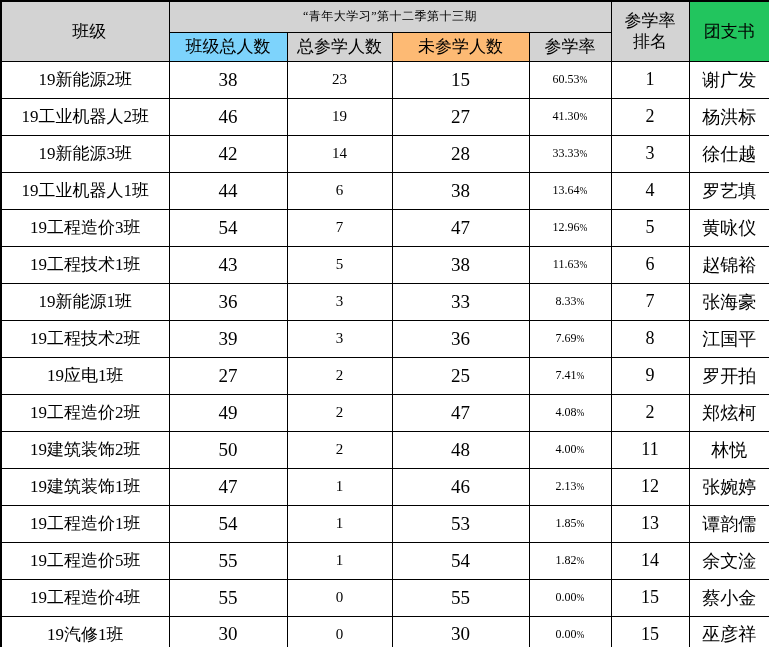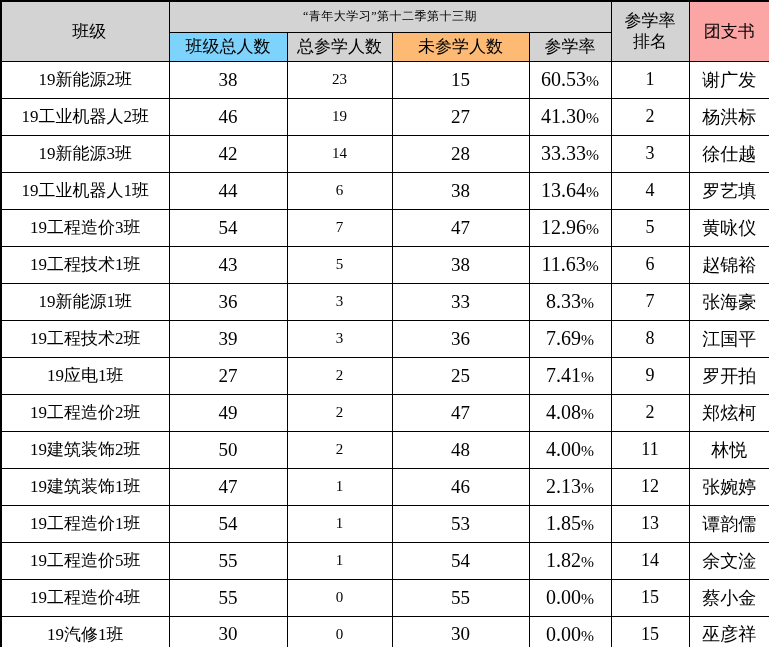--- a/index.html
+++ b/index.html
@@ -33,21 +33,21 @@
   thead tr.hrow1 { height: 31px; }
   thead tr.hrow2 { height: 29px; }
   thead th { font-size: 17px; }
   .h-title { font-size: 12px; letter-spacing: 0.5px; }
   .h-rank div { line-height: 1.25; }
   tbody tr { height: 37px; padding-left: 44px; }
   td.c0 { font-size: 17px; }
   td.c1 { font-size: 19px; }
   td.c2 { font-size: 15px; }
   td.c3 { font-size: 19px; }
-  td.c4 { font-size: 20px; }
+  td.c4 { font-size: 12px; }
   td.c5 { font-size: 18px; }
   td.c6 { font-size: 18px; }
   .pct { font-size: 0.78em; }
 </style>
 </head>
 <body>
 
 <table class="stat-table">
   <colgroup>
     <col style="width:168px">
@@ -59,21 +59,21 @@
     <col style="width:81px">
   </colgroup>
   <thead>
     <tr class="hrow1">
       <th rowspan="2" class="h-class" style="background: rgb(211, 211, 211); padding-left: 8px;">班级</th>
       <th colspan="4" class="h-title" style="background: rgb(211, 211, 211);">“青年大学习”第十二季第十三期</th>
       <th rowspan="2" class="h-rank" style="background: rgb(211, 211, 211);">
         <div>参学率</div>
         <div>排名</div>
       </th>
-      <th rowspan="2" class="h-secretary" style="background: #fca5a5;">团支书</th>
+      <th rowspan="2" class="h-secretary" style="background: #22c55e;">团支书</th>
     </tr>
     <tr class="hrow2">
       <th style="background: #7dd3fc;">班级总人数</th>
       <th style="background: rgb(211, 211, 211);">总参学人数</th>
       <th style="background: #fdba74;">未参学人数</th>
       <th style="background: rgb(211, 211, 211);">参学率</th>
     </tr>
   </thead>
   <tbody>
       <tr>

